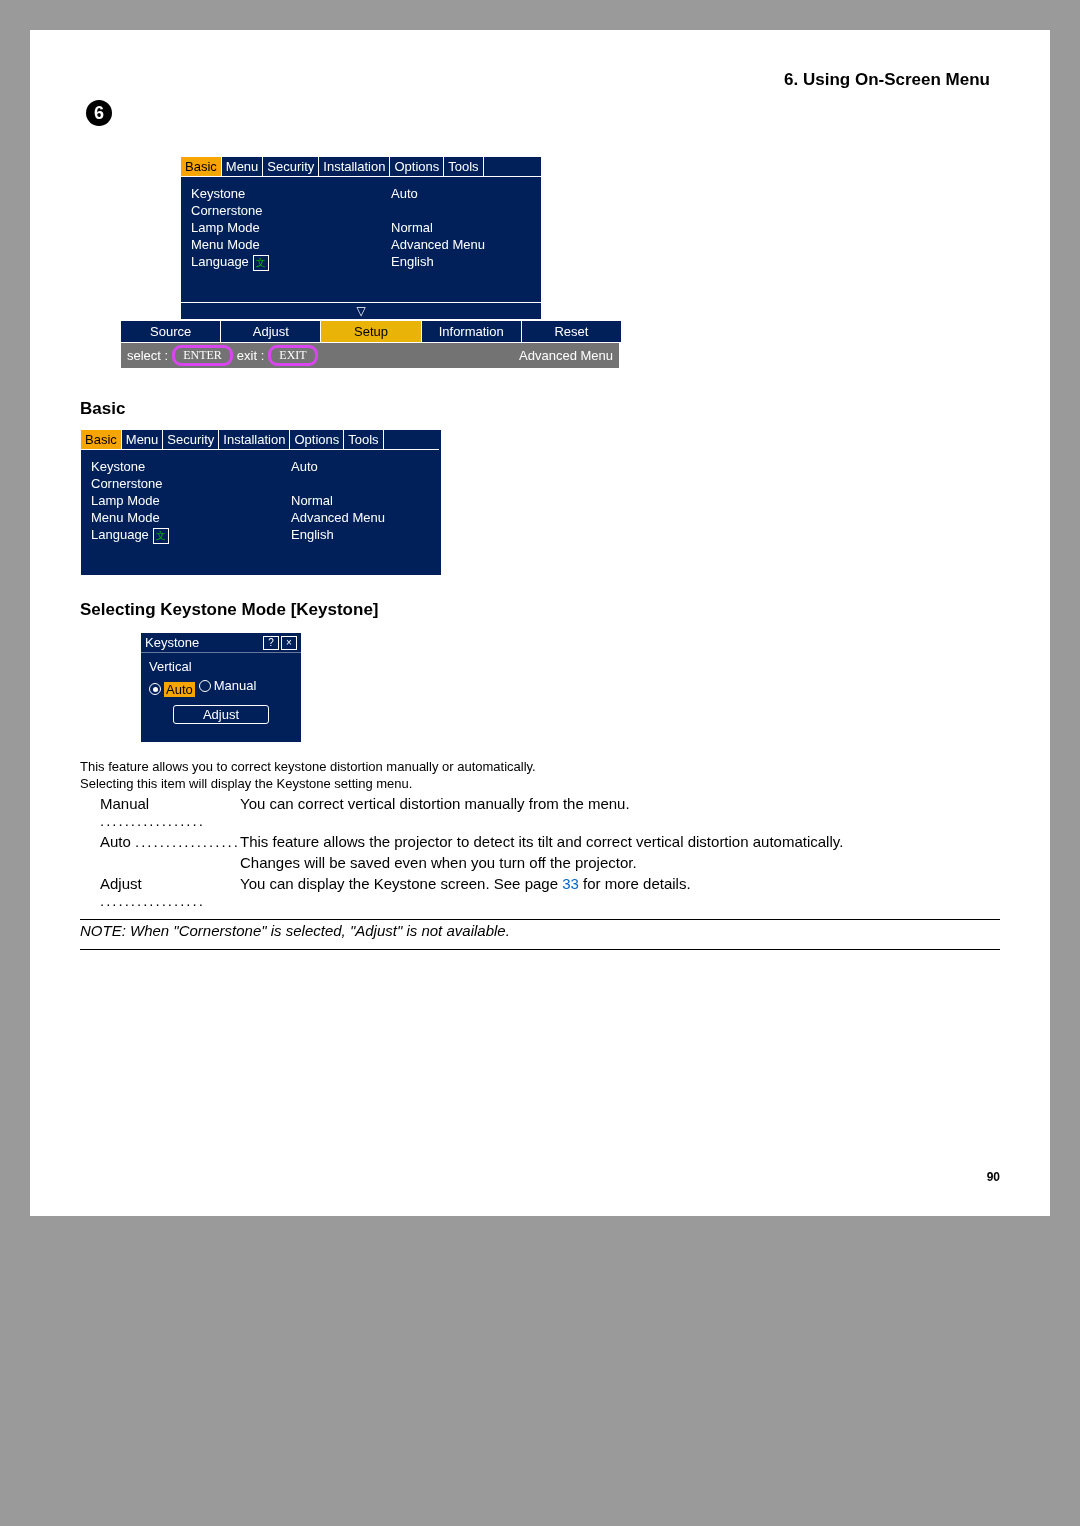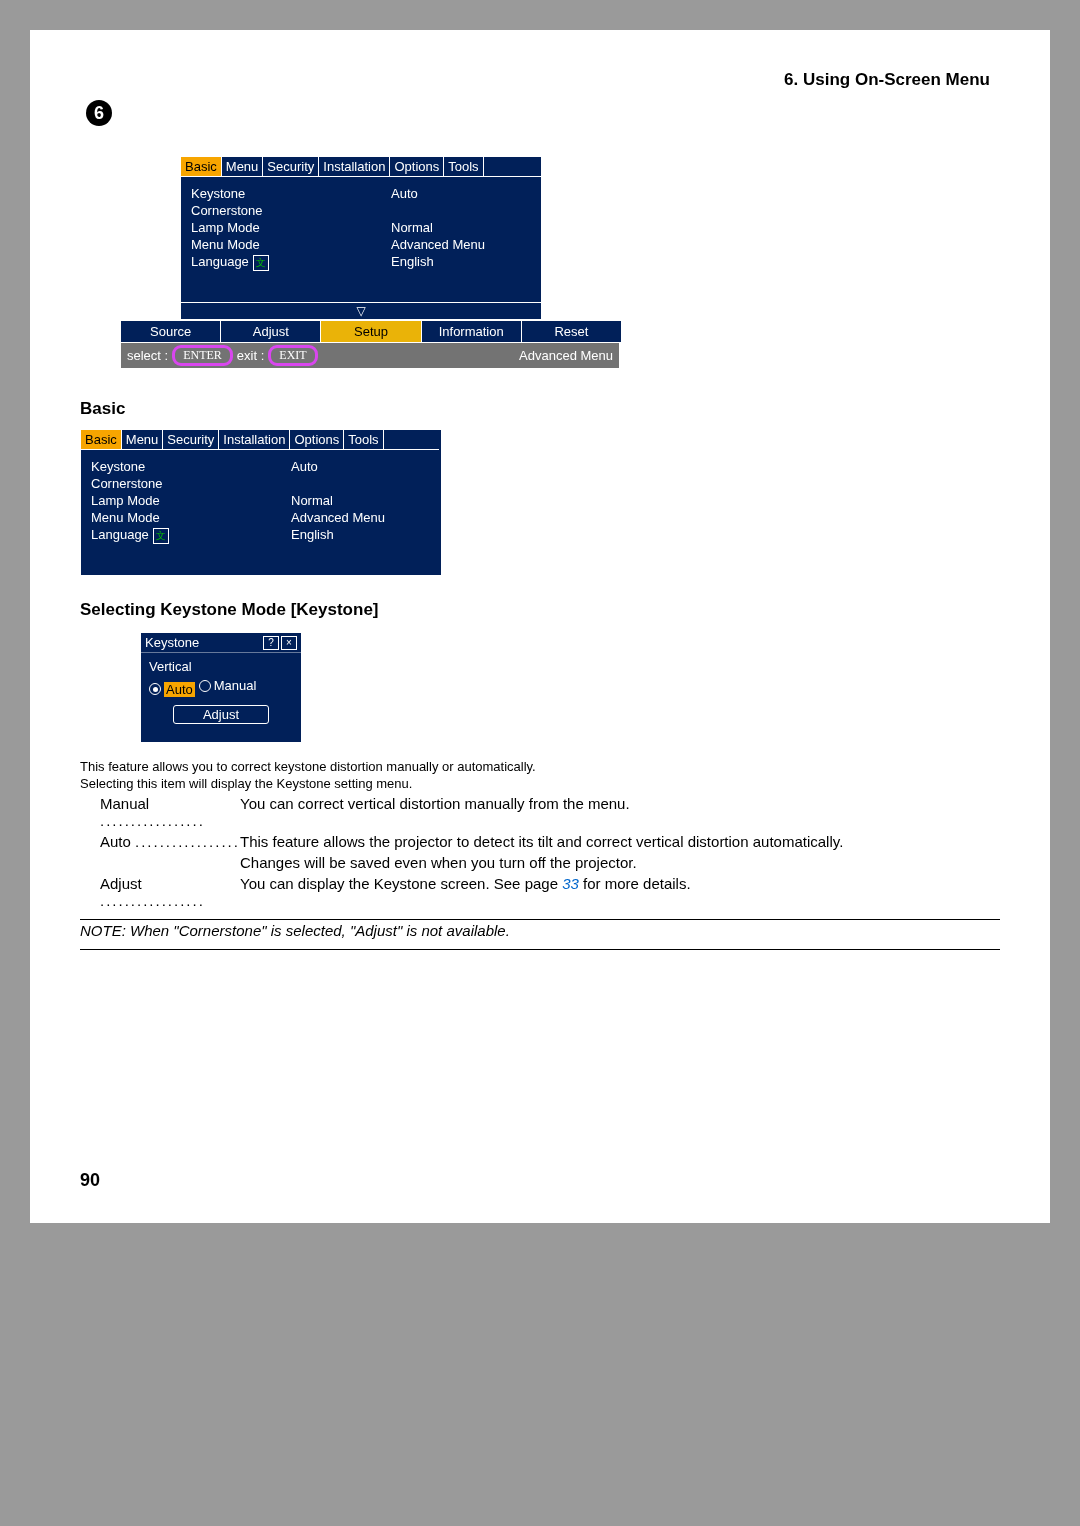--- a/index.html
+++ b/index.html
@@ -192,26 +192,26 @@
     padding: 1px 12px;
     text-align:center;
     width: 70px;
   }
   .para { font-size: 13px; margin: 16px 0 2px 0; }
   .dl-row { display:flex; margin: 4px 0 4px 20px; font-size: 15px; }
   .dl-row .term { width: 140px; }
   .dl-row .dots { letter-spacing: 2px; }
   .dl-row .def { flex:1; }
   .dl-cont { margin-left: 160px; font-size:15px; margin-top:2px; margin-bottom:4px;}
-  .pglink { color: #0066cc; font-style: italic; }
+  .pglink { color: #0066cc; }
   .note-hr { border:0; border-top:1px solid #000; margin: 10px 0 2px 0; }
   .note-text { font-style: italic; font-size: 15px; }
   .pagenum {
-    text-align: left;
-    font-size: 18px;
+    text-align: right;
+    font-size: 12px;
     font-weight: bold;
     margin-top: 220px;
   }
 </style>
 </head>
 <body>
 
 <div class="page">
   <div class="hdr-right">6. Using On-Screen Menu</div>
 

